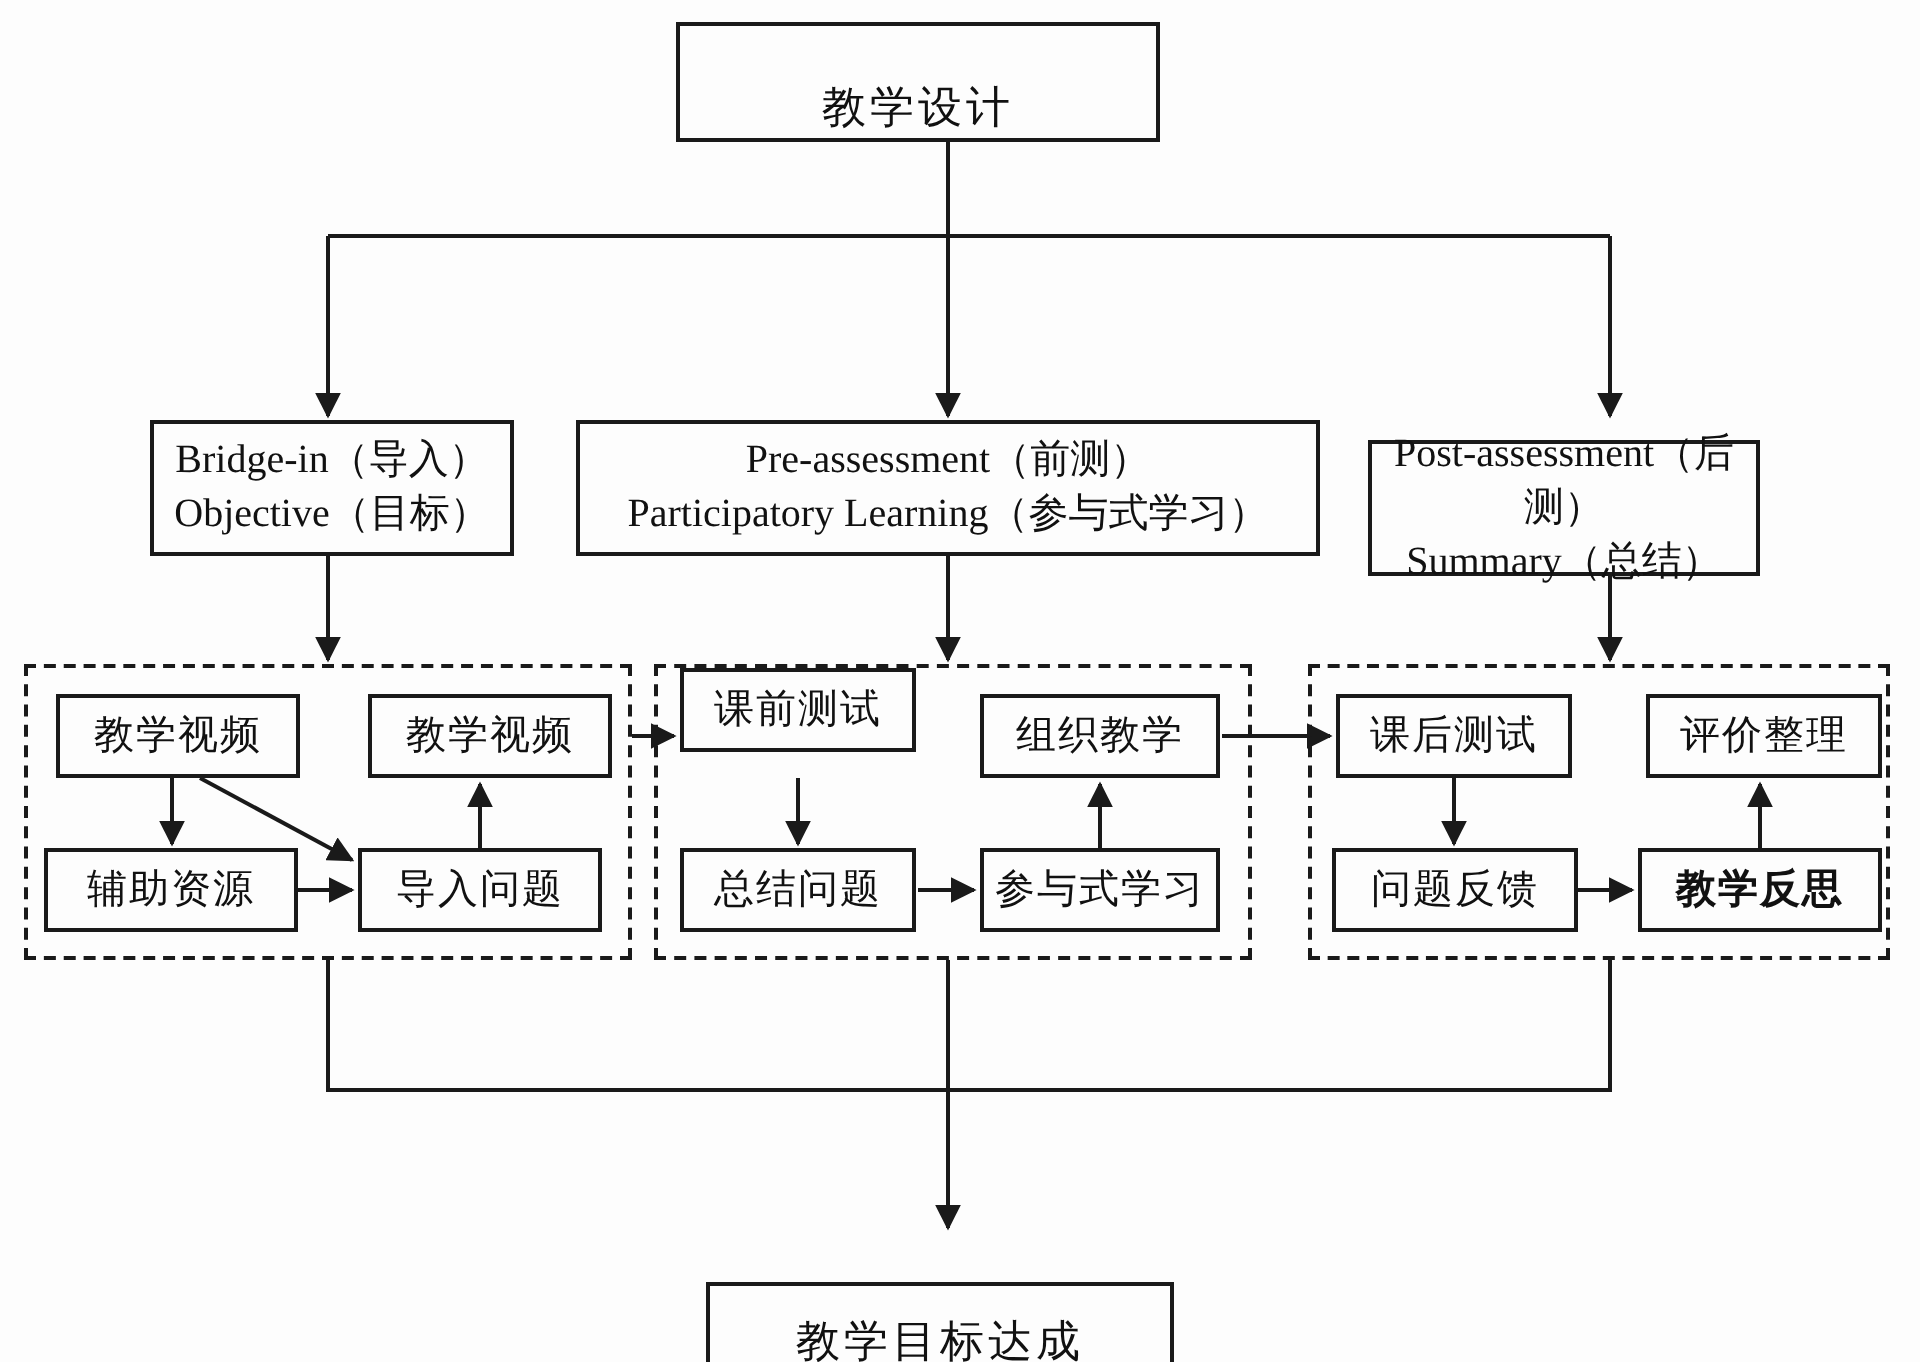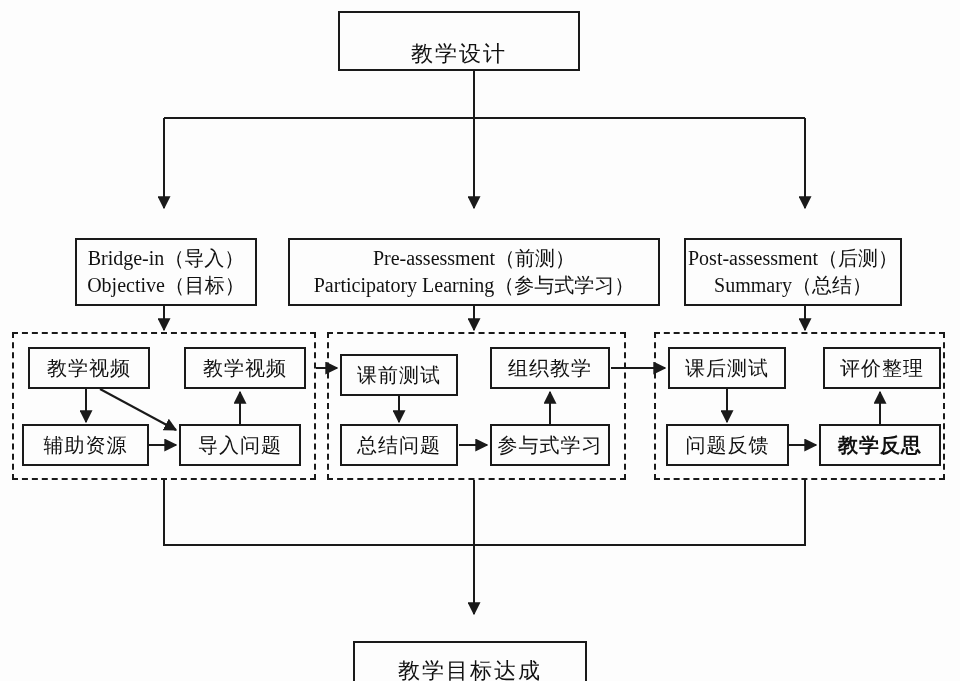--- a/index.html
+++ b/index.html
@@ -3,21 +3,21 @@
 <meta charset="utf-8">
 <style>
   html,body{margin:0;padding:0;}
   body{background:#ffffff;font-family:"Liberation Serif","DejaVu Serif",serif;color:#111;}
   .canvas{position:relative;width:960px;height:681px;background:#fdfdfd;overflow:hidden;}
   .connectors{position:absolute;left:0;top:0;width:960px;height:681px;}
   .connectors line,.connectors polyline{stroke:#1a1a1a;stroke-width:2;fill:none;}
   .box{position:absolute;border:2px solid #1a1a1a;background:#fdfdfd;display:flex;flex-direction:column;
        align-items:center;justify-content:center;text-align:center;box-sizing:border-box;line-height:1.35;}
   .big{font-size:22px;letter-spacing:2px;}
-  .branch{font-size:20px;margin-top:28px;}
+  .branch{font-size:20px;}
   .small{font-size:20px;letter-spacing:1px;}
   .group{position:absolute;border:2.5px dashed #1a1a1a;background:transparent;box-sizing:border-box;}
 </style>
 </head>
 <body>
 
 <div class="canvas">
 
   <svg class="connectors" viewBox="0 0 960 681" xmlns="http://www.w3.org/2000/svg">
     <defs>
@@ -61,21 +61,21 @@
   </div>
 
   <div class="box branch" style="left:75px;top:210px;width:182px;height:68px;">
     <span>Bridge-in（导入）</span>
     <span>Objective（目标）</span>
   </div>
   <div class="box branch" style="left:288px;top:210px;width:372px;height:68px;">
     <span>Pre-assessment（前测）</span>
     <span>Participatory Learning（参与式学习）</span>
   </div>
-  <div class="box branch" style="left:684px;top:210px;width:218px;height:68px;">
+  <div class="box branch" style="left:684px;top:220px;width:196px;height:68px;">
     <span>Post-assessment（后测）</span>
     <span>Summary（总结）</span>
   </div>
 
   <div class="group" style="left:12px;top:332px;width:304px;height:148px;"></div>
   <div class="group" style="left:327px;top:332px;width:299px;height:148px;"></div>
   <div class="group" style="left:654px;top:332px;width:291px;height:148px;"></div>
 
   <div class="box small" style="left:28px;top:347px;width:122px;height:42px;">
     <span>教学视频</span>
@@ -83,21 +83,21 @@
   <div class="box small" style="left:184px;top:347px;width:122px;height:42px;">
     <span>教学视频</span>
   </div>
   <div class="box small" style="left:22px;top:424px;width:127px;height:42px;">
     <span>辅助资源</span>
   </div>
   <div class="box small" style="left:179px;top:424px;width:122px;height:42px;">
     <span>导入问题</span>
   </div>
 
-  <div class="box small" style="left:340px;top:354px;width:118px;height:42px;">
+  <div class="box small" style="left:340px;top:334px;width:118px;height:42px;">
     <span>课前测试</span>
   </div>
   <div class="box small" style="left:490px;top:347px;width:120px;height:42px;">
     <span>组织教学</span>
   </div>
   <div class="box small" style="left:340px;top:424px;width:118px;height:42px;">
     <span>总结问题</span>
   </div>
   <div class="box small" style="left:490px;top:424px;width:120px;height:42px;">
     <span>参与式学习</span>

